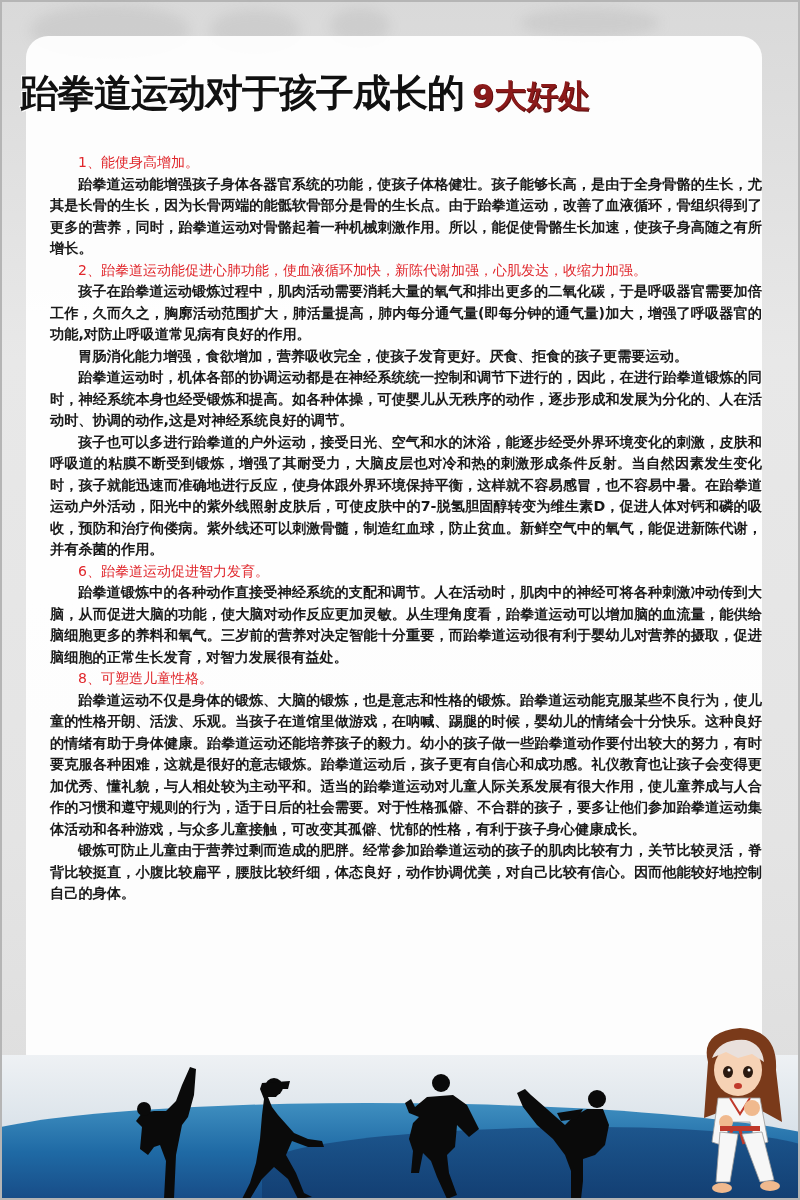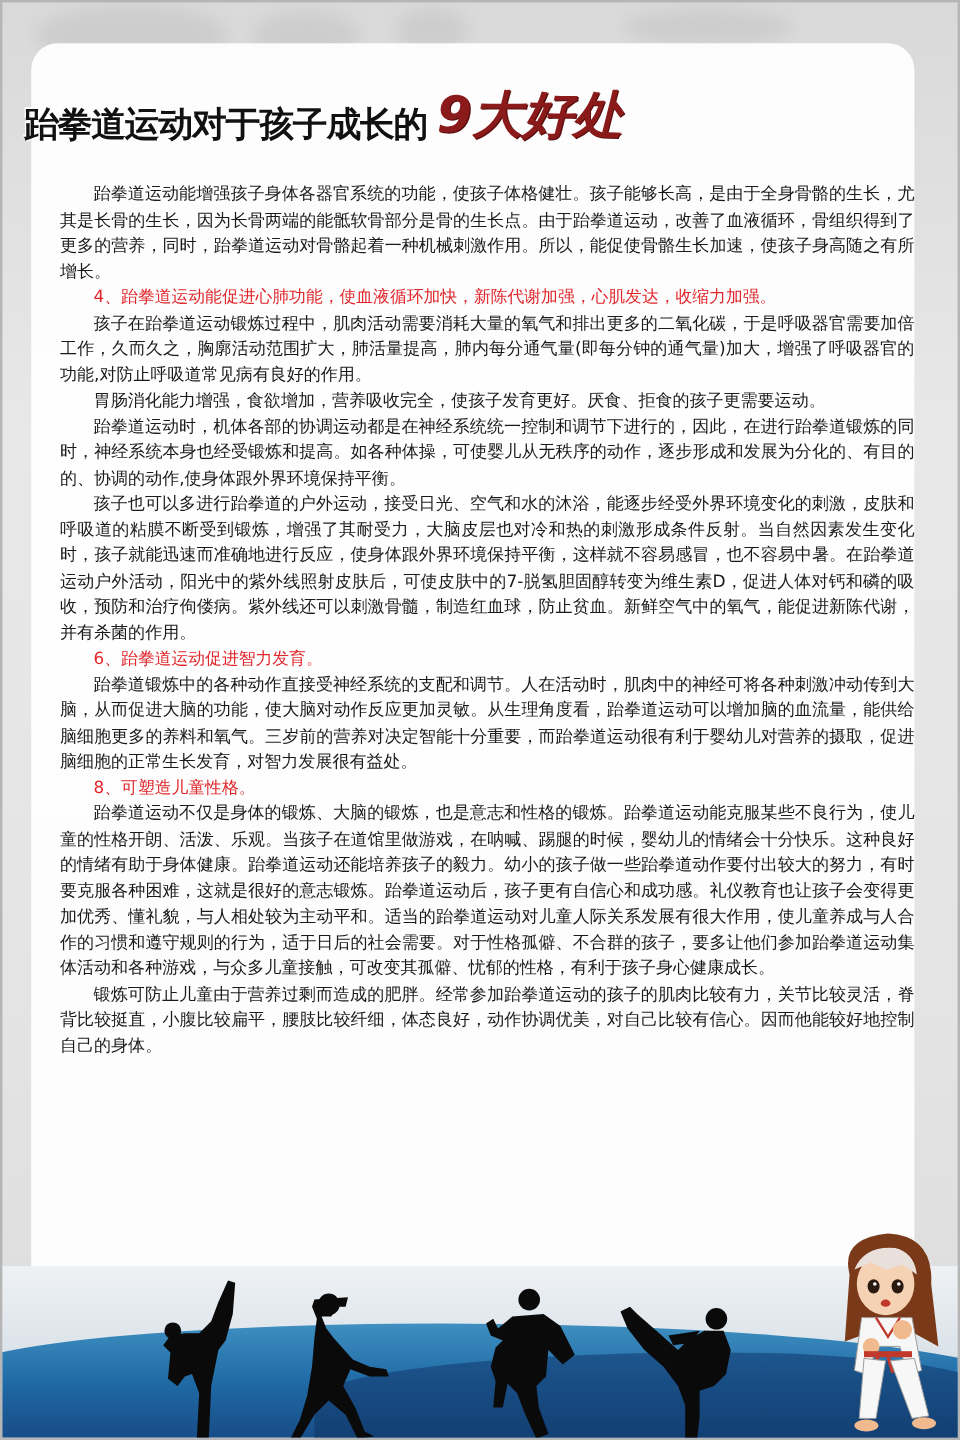--- a/index.html
+++ b/index.html
@@ -23,39 +23,38 @@
     background: rgba(255,255,255,0.93);
     border-radius: 22px;
   }
   .title {
     position: absolute; left: 20px; top: 68px; width: 760px;
     white-space: nowrap;
     font-family: "DejaVu Sans", sans-serif;
     font-weight: bold;
   }
   .title-black {
-    font-size: 29px; color: #111; letter-spacing: -1px;
+    font-size: 38px; color: #111; letter-spacing: -1px;
     text-shadow: 1px 1px 0 #fff, -1px -1px 0 #fff;
     vertical-align: bottom;
   }
   .title-red {
-    font-size: 42px; color: #8b1a1a; margin-left: 8px;
-    font-style: italic;
+    font-size: 32px; color: #8b1a1a; margin-left: 8px;
     text-shadow: 1px 1px 0 #5a0e0e;
     vertical-align: bottom;
   }
   .content {
     position: absolute; left: 50px; top: 152px; width: 712px;
     font-size: 14.2px; line-height: 21.5px; color: #1a1a1a;
   }
   .heading {
     color: #e0262b; padding-left: 28px; font-size: 14px;
   }
   .para {
-    text-indent: 28px; text-align: justify;
+    text-indent: 28px; text-align: justify; font-weight: bold;
   }
   .bottom-scene {
     position: absolute; left: 2px; top: 1055px; width: 796px; height: 143px;
     overflow: hidden;
   }
   .wave-light {
     position: absolute; left: 0; top: 0; width: 100%; height: 100%;
     background: linear-gradient(180deg, #eef1f4 0%, #dfe6ec 40%, #c6d3de 100%);
   }
   .wave-blue {
@@ -83,31 +82,32 @@
 <div class="ink-blot" style="left:520px;top:8px;width:140px;height:30px;"></div>
 
 <div class="panel"></div>
 
 <div class="title">
   <span class="title-black">跆拳道运动对于孩子成长的</span><span class="title-red">9大好处</span>
 </div>
 
 <div class="content">
   <div>
+    <div class="heading">1、能使身高增加。</div>
     <div class="para">跆拳道运动能增强孩子身体各器官系统的功能，使孩子体格健壮。孩子能够长高，是由于全身骨骼的生长，尤其是长骨的生长，因为长骨两端的能骶软骨部分是骨的生长点。由于跆拳道运动，改善了血液循环，骨组织得到了更多的营养，同时，跆拳道运动对骨骼起着一种机械刺激作用。所以，能促使骨骼生长加速，使孩子身高随之有所增长。</div>
   </div>
   <div>
-    <div class="heading">4、跆拳道运动能促进心肺功能，使血液循环加快，新陈代谢加强，心肌发达，收缩力加强。</div>
+    <div class="heading">2、跆拳道运动能促进心肺功能，使血液循环加快，新陈代谢加强，心肌发达，收缩力加强。</div>
     <div class="para">孩子在跆拳道运动锻炼过程中，肌肉活动需要消耗大量的氧气和排出更多的二氧化碳，于是呼吸器官需要加倍工作，久而久之，胸廓活动范围扩大，肺活量提高，肺内每分通气量(即每分钟的通气量)加大，增强了呼吸器官的功能,对防止呼吸道常见病有良好的作用。</div>
   </div>
   <div>
     <div class="para">胃肠消化能力增强，食欲增加，营养吸收完全，使孩子发育更好。厌食、拒食的孩子更需要运动。</div>
   </div>
   <div>
-    <div class="para">跆拳道运动时，机体各部的协调运动都是在神经系统统一控制和调节下进行的，因此，在进行跆拳道锻炼的同时，神经系统本身也经受锻炼和提高。如各种体操，可使婴儿从无秩序的动作，逐步形成和发展为分化的、有目的的、协调的动作,使身体跟外界环境保持平衡。</div>
+    <div class="para">跆拳道运动时，机体各部的协调运动都是在神经系统统一控制和调节下进行的，因此，在进行跆拳道锻炼的同时，神经系统本身也经受锻炼和提高。如各种体操，可使婴儿从无秩序的动作，逐步形成和发展为分化的、人在活动时、协调的动作,这是对神经系统良好的调节。</div>
   </div>
   <div>
     <div class="para">孩子也可以多进行跆拳道的户外运动，接受日光、空气和水的沐浴，能逐步经受外界环境变化的刺激，皮肤和呼吸道的粘膜不断受到锻炼，增强了其耐受力，大脑皮层也对冷和热的刺激形成条件反射。当自然因素发生变化时，孩子就能迅速而准确地进行反应，使身体跟外界环境保持平衡，这样就不容易感冒，也不容易中暑。在跆拳道运动户外活动，阳光中的紫外线照射皮肤后，可使皮肤中的7-脱氢胆固醇转变为维生素D，促进人体对钙和磷的吸收，预防和治疗佝偻病。紫外线还可以刺激骨髓，制造红血球，防止贫血。新鲜空气中的氧气，能促进新陈代谢，并有杀菌的作用。</div>
   </div>
   <div>
     <div class="heading">6、跆拳道运动促进智力发育。</div>
     <div class="para">跆拳道锻炼中的各种动作直接受神经系统的支配和调节。人在活动时，肌肉中的神经可将各种刺激冲动传到大脑，从而促进大脑的功能，使大脑对动作反应更加灵敏。从生理角度看，跆拳道运动可以增加脑的血流量，能供给脑细胞更多的养料和氧气。三岁前的营养对决定智能十分重要，而跆拳道运动很有利于婴幼儿对营养的摄取，促进脑细胞的正常生长发育，对智力发展很有益处。</div>
   </div>
   <div>
     <div class="heading">8、可塑造儿童性格。</div>

